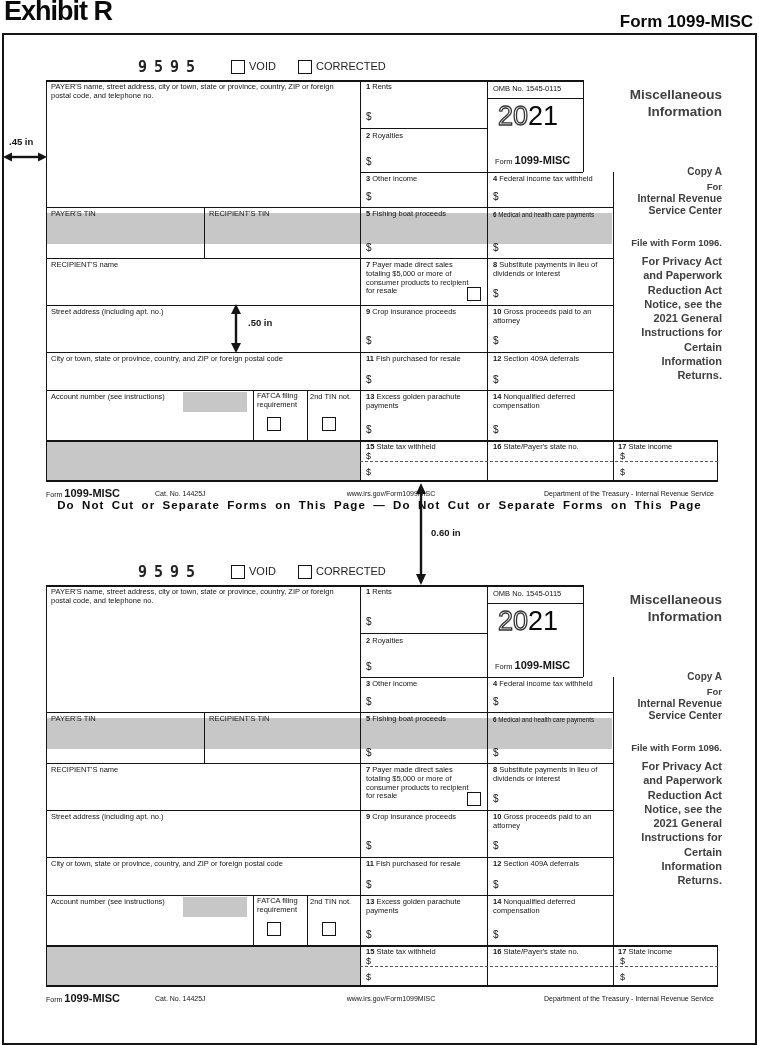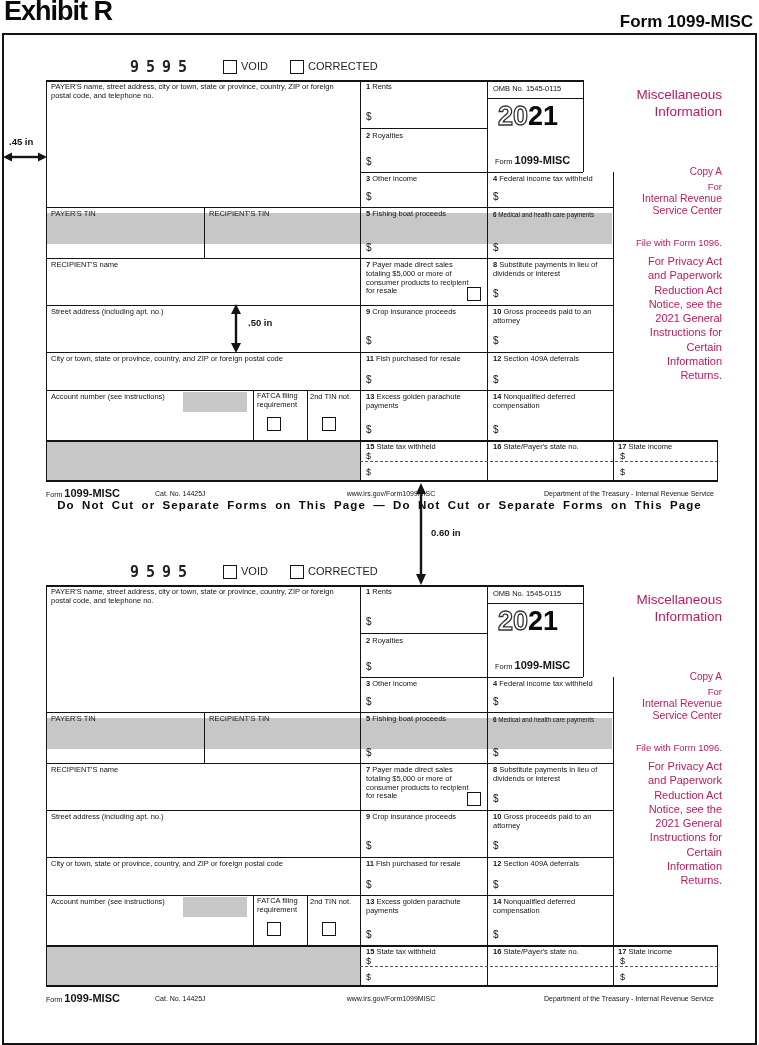--- a/index.html
+++ b/index.html
@@ -5,45 +5,45 @@
   html,body{margin:0;padding:0;background:#fff;}
   body{width:759px;height:1045px;position:relative;overflow:hidden;
        font-family:"Liberation Sans","DejaVu Sans",sans-serif;color:#141414;}
   .page-frame{position:absolute;left:2px;top:33px;width:751px;height:1008px;
        border:2px solid #141414;background:#fff;}
   .exhibit-title{position:absolute;left:4px;top:-4px;font-size:27px;font-weight:bold;
        letter-spacing:-1px;color:#0a0a0a;}
   .form-title-hdr{position:absolute;right:6px;top:12px;font-size:17px;font-weight:bold;color:#0a0a0a;}
   .form-copy{position:absolute;left:46px;width:672px;height:445px;}
   #copy1{top:56px;} #copy2{top:561px;}
-  .code-row{position:absolute;left:0;top:0;width:672px;height:24px;}
+  .code-row{position:absolute;left:8px;top:0;width:672px;height:24px;}
   .ocr-code{position:absolute;left:84px;top:2px;font-family:"DejaVu Sans Mono",monospace;
        font-size:15px;font-weight:bold;letter-spacing:7px;color:#222;}
   .cb{position:absolute;width:12px;height:12px;border:1.5px solid #141414;background:#fff;}
   .cb-label{position:absolute;font-size:11px;color:#222;}
   .fbox{position:absolute;left:0;top:24px;width:672px;height:402px;background:#fff;}
   .vl,.hl{position:absolute;background:#141414;}
   .vl{width:1px;} .hl{height:1px;}
   .hl.heavy{height:2px;}
   .dashline{position:absolute;height:0;border-top:1px dashed #555;}
   .gray{position:absolute;background:#c7c7c7;}
   .cell{position:absolute;font-size:7.5px;line-height:8.8px;color:#141414;}
   .cell.tiny{font-size:6.3px;line-height:8.4px;}
   .cell b{font-weight:bold;}
   .dollar{position:absolute;font-size:10px;line-height:10px;color:#141414;}
   .dollar.sm{font-size:9px;line-height:9px;}
   .omb-label{position:absolute;font-size:7.5px;}
-  .year{position:absolute;font-size:27px;font-weight:bold;letter-spacing:0;color:#0a0a0a;line-height:27px;}
+  .year{position:absolute;font-size:27px;font-weight:normal;letter-spacing:0;color:#0a0a0a;line-height:27px;}
   .year .outline{color:#fff;-webkit-text-stroke:1.3px #333;
        text-shadow:-1px 0 #444,1px 0 #444,0 -1px #444,0 1px #444;}
   .year .outline{text-shadow:none;}
   .formnum{position:absolute;font-size:7.5px;}
   .formnum b{font-size:11px;}
   .rightcol{position:absolute;left:546px;top:0;width:130px;height:400px;text-align:right;}
-  .rc{position:absolute;right:0;width:100%;font-weight:normal;color:#be185d;}
+  .rc{position:absolute;right:0;width:100%;font-weight:bold;color:#404040;}
   .rc-title{top:6px;font-size:13.5px;line-height:17px;}
   .rc-copy{top:86px;font-size:10px;}
   .rc-for{top:101px;font-size:9.5px;}
   .rc-dest1{top:112px;font-size:10.5px;}
   .rc-dest2{top:124px;font-size:10.5px;}
   .rc-file{top:157px;font-size:9.5px;}
   .rc-privacy{top:174px;font-size:11px;line-height:14.3px;}
   .f-footer{position:absolute;top:431px;width:672px;height:14px;font-size:7px;color:#141414;}
   .ff-form{position:absolute;left:0;top:0;}
   .ff-form b{font-size:11px;}

